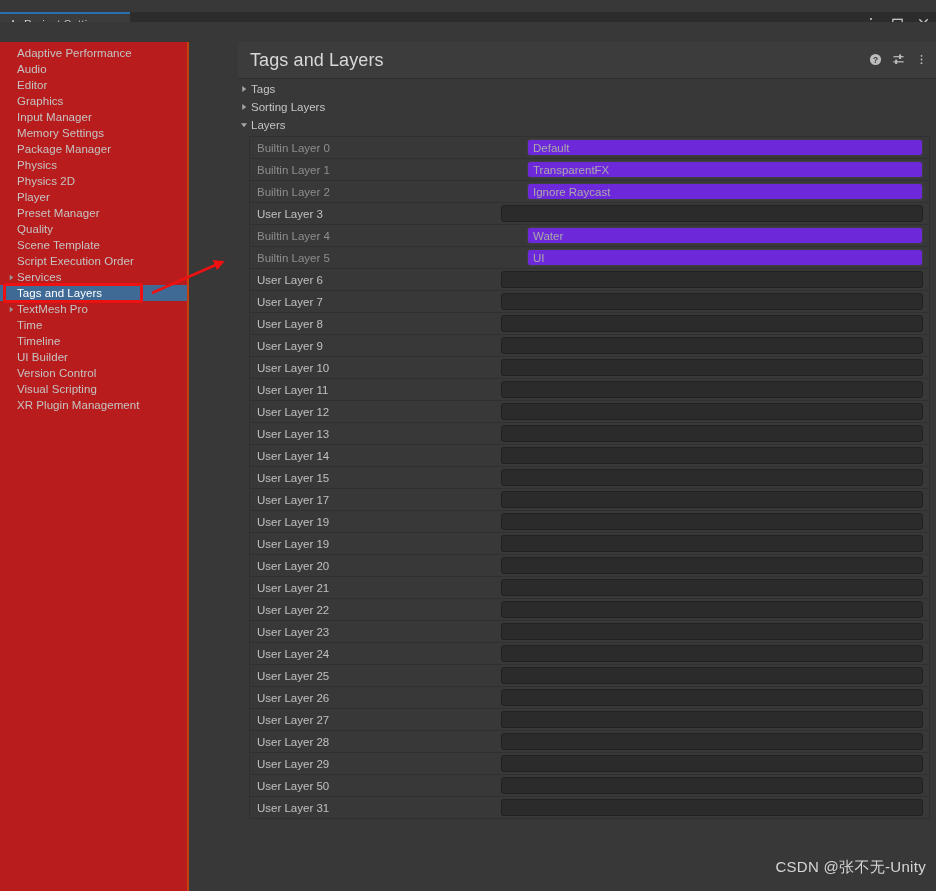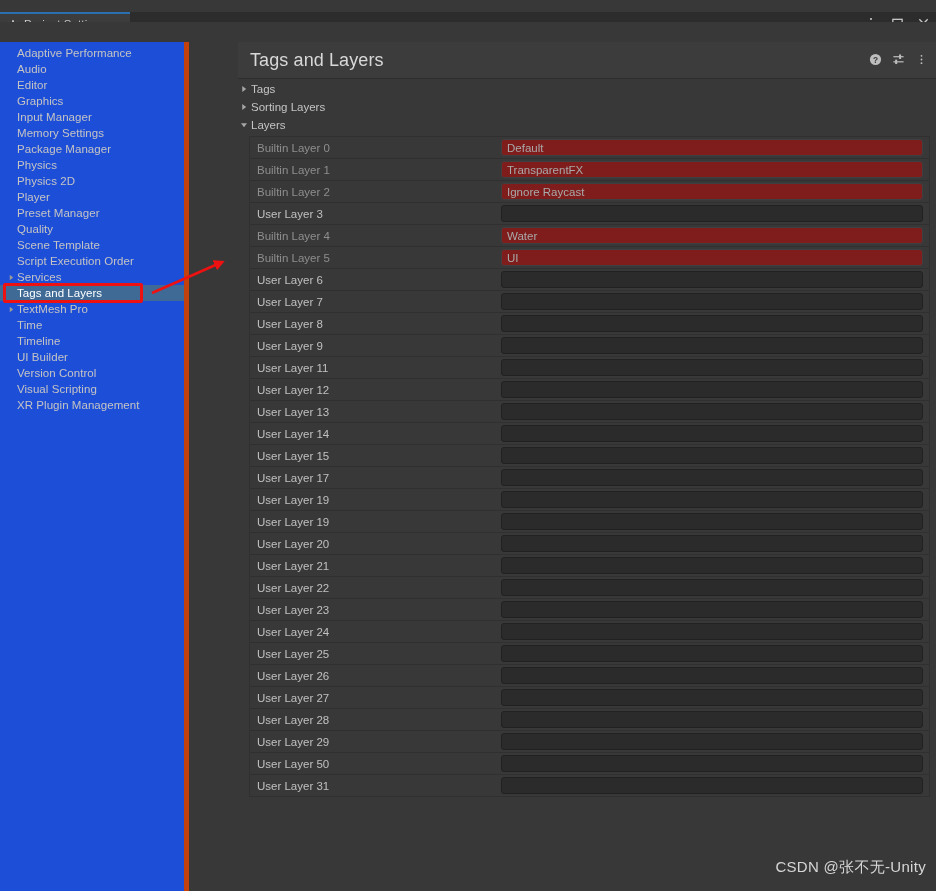--- a/index.html
+++ b/index.html
@@ -104,22 +104,22 @@
     color: #6e6e6e;
     margin-left: 4px;
     white-space: nowrap;
   }
 
   
   .sidebar {
     position: absolute;
     left: 0; top: 42px;
     width: 189px; height: 849px;
-    background: #1d4ed8;
-    border-right: 5px solid #c2410c;
+    background: #b91c1c;
+    border-right: 2px solid #c2410c;
     box-sizing: border-box;
     overflow: hidden;
   }
   .side-list { position: absolute; left: 0; top: 3px; width: 236px; }
   .side-item {
     position: relative;
     height: 16px;
     display: flex;
     align-items: center;
     padding-left: 6px;
@@ -245,23 +245,24 @@
     border-radius: 3px;
     box-sizing: border-box;
     display: flex;
     align-items: center;
     padding-left: 5px;
     font-size: 11.5px;
     white-space: nowrap;
     overflow: hidden;
   }
   .layer-field.readonly {
-    background: #7f1d1d;
+    background: #6d28d9;
     border: 1px solid #3f3f3f;
     color: #a9a9a9;
+    margin-left: 26px;
   }
   .layer-field.editable {
     background: #2b2b2b;
     border: 1px solid #212121;
     color: #d2d2d2;
   }
   .layers-box .layer-row:first-child { border-top: 1px solid #303030; }
 
   
   .watermark {
@@ -632,20 +633,24 @@
         </div>
         <div class="layer-row">
           <div class="layer-label">User Layer 8</div>
           <div class="layer-field editable"></div>
         </div>
         <div class="layer-row">
           <div class="layer-label">User Layer 9</div>
           <div class="layer-field editable"></div>
         </div>
         <div class="layer-row">
+          <div class="layer-label">User Layer 10</div>
+          <div class="layer-field editable"></div>
+        </div>
+        <div class="layer-row">
           <div class="layer-label">User Layer 11</div>
           <div class="layer-field editable"></div>
         </div>
         <div class="layer-row">
           <div class="layer-label">User Layer 12</div>
           <div class="layer-field editable"></div>
         </div>
         <div class="layer-row">
           <div class="layer-label">User Layer 13</div>
           <div class="layer-field editable"></div>

